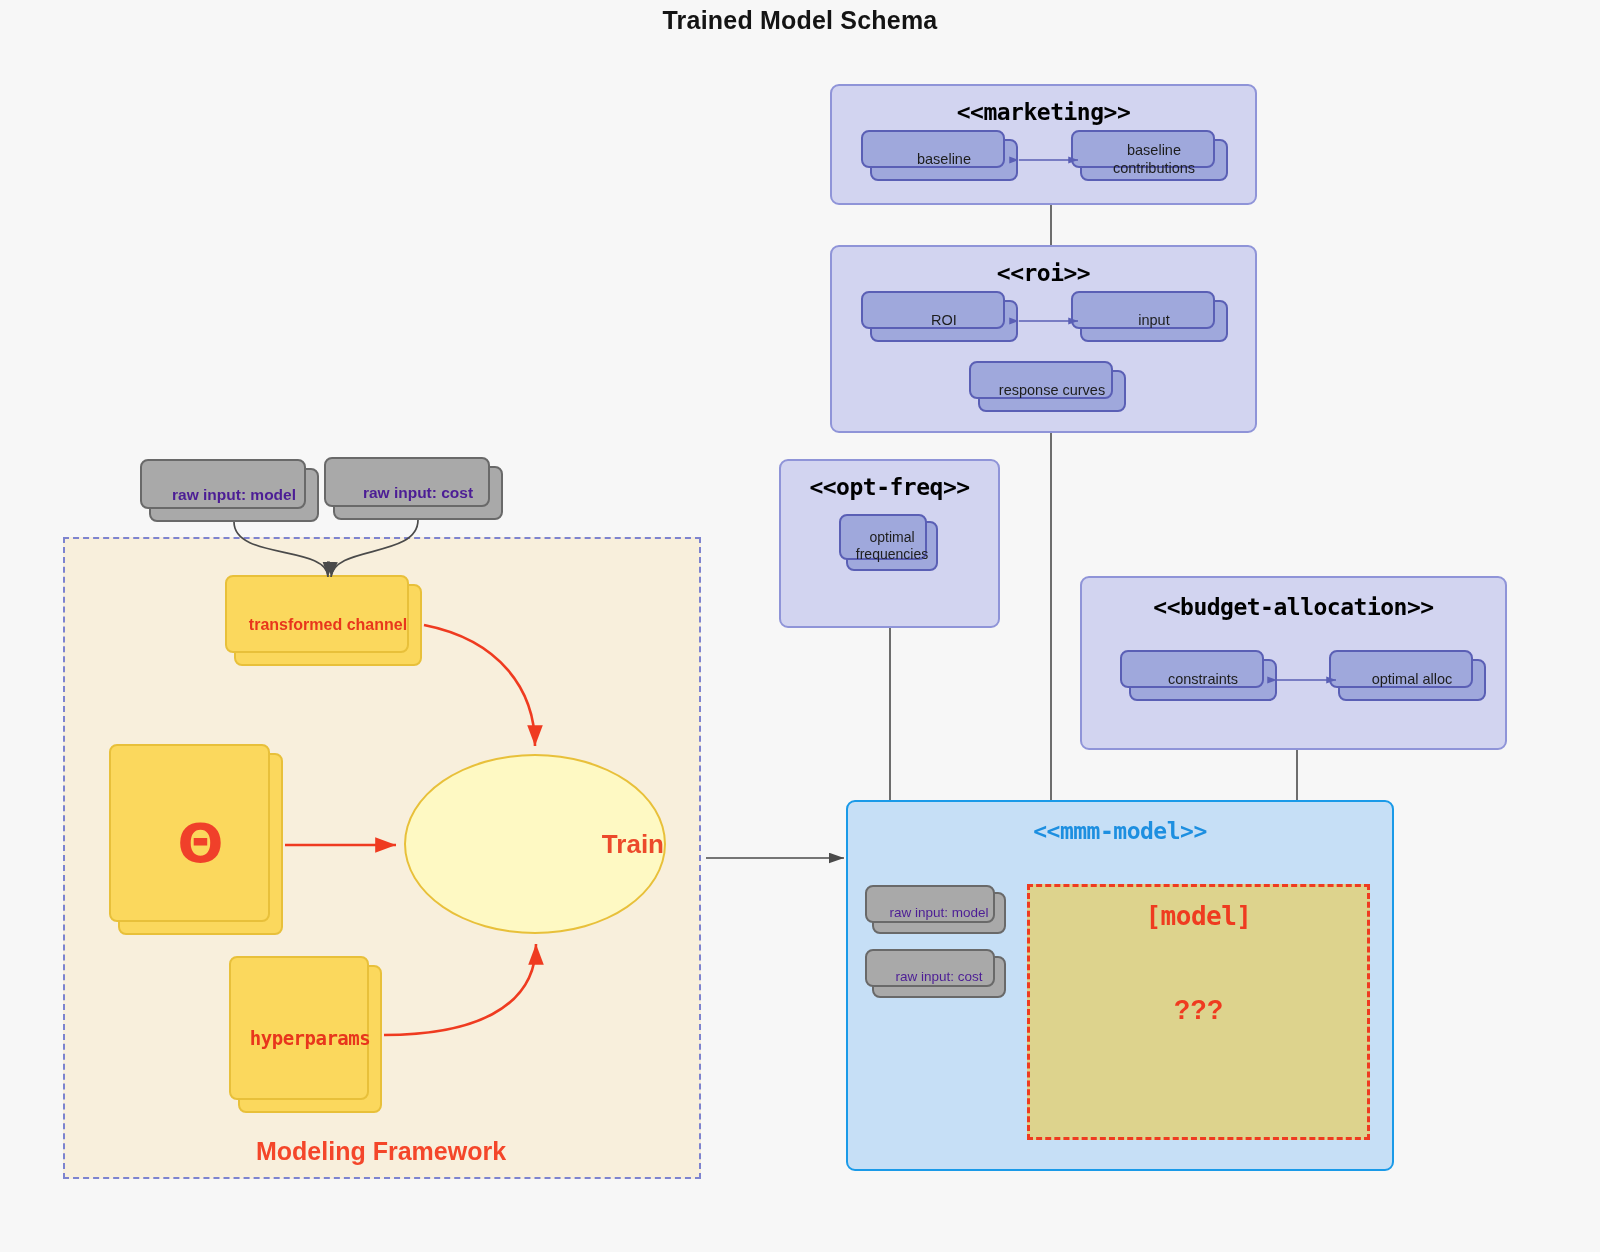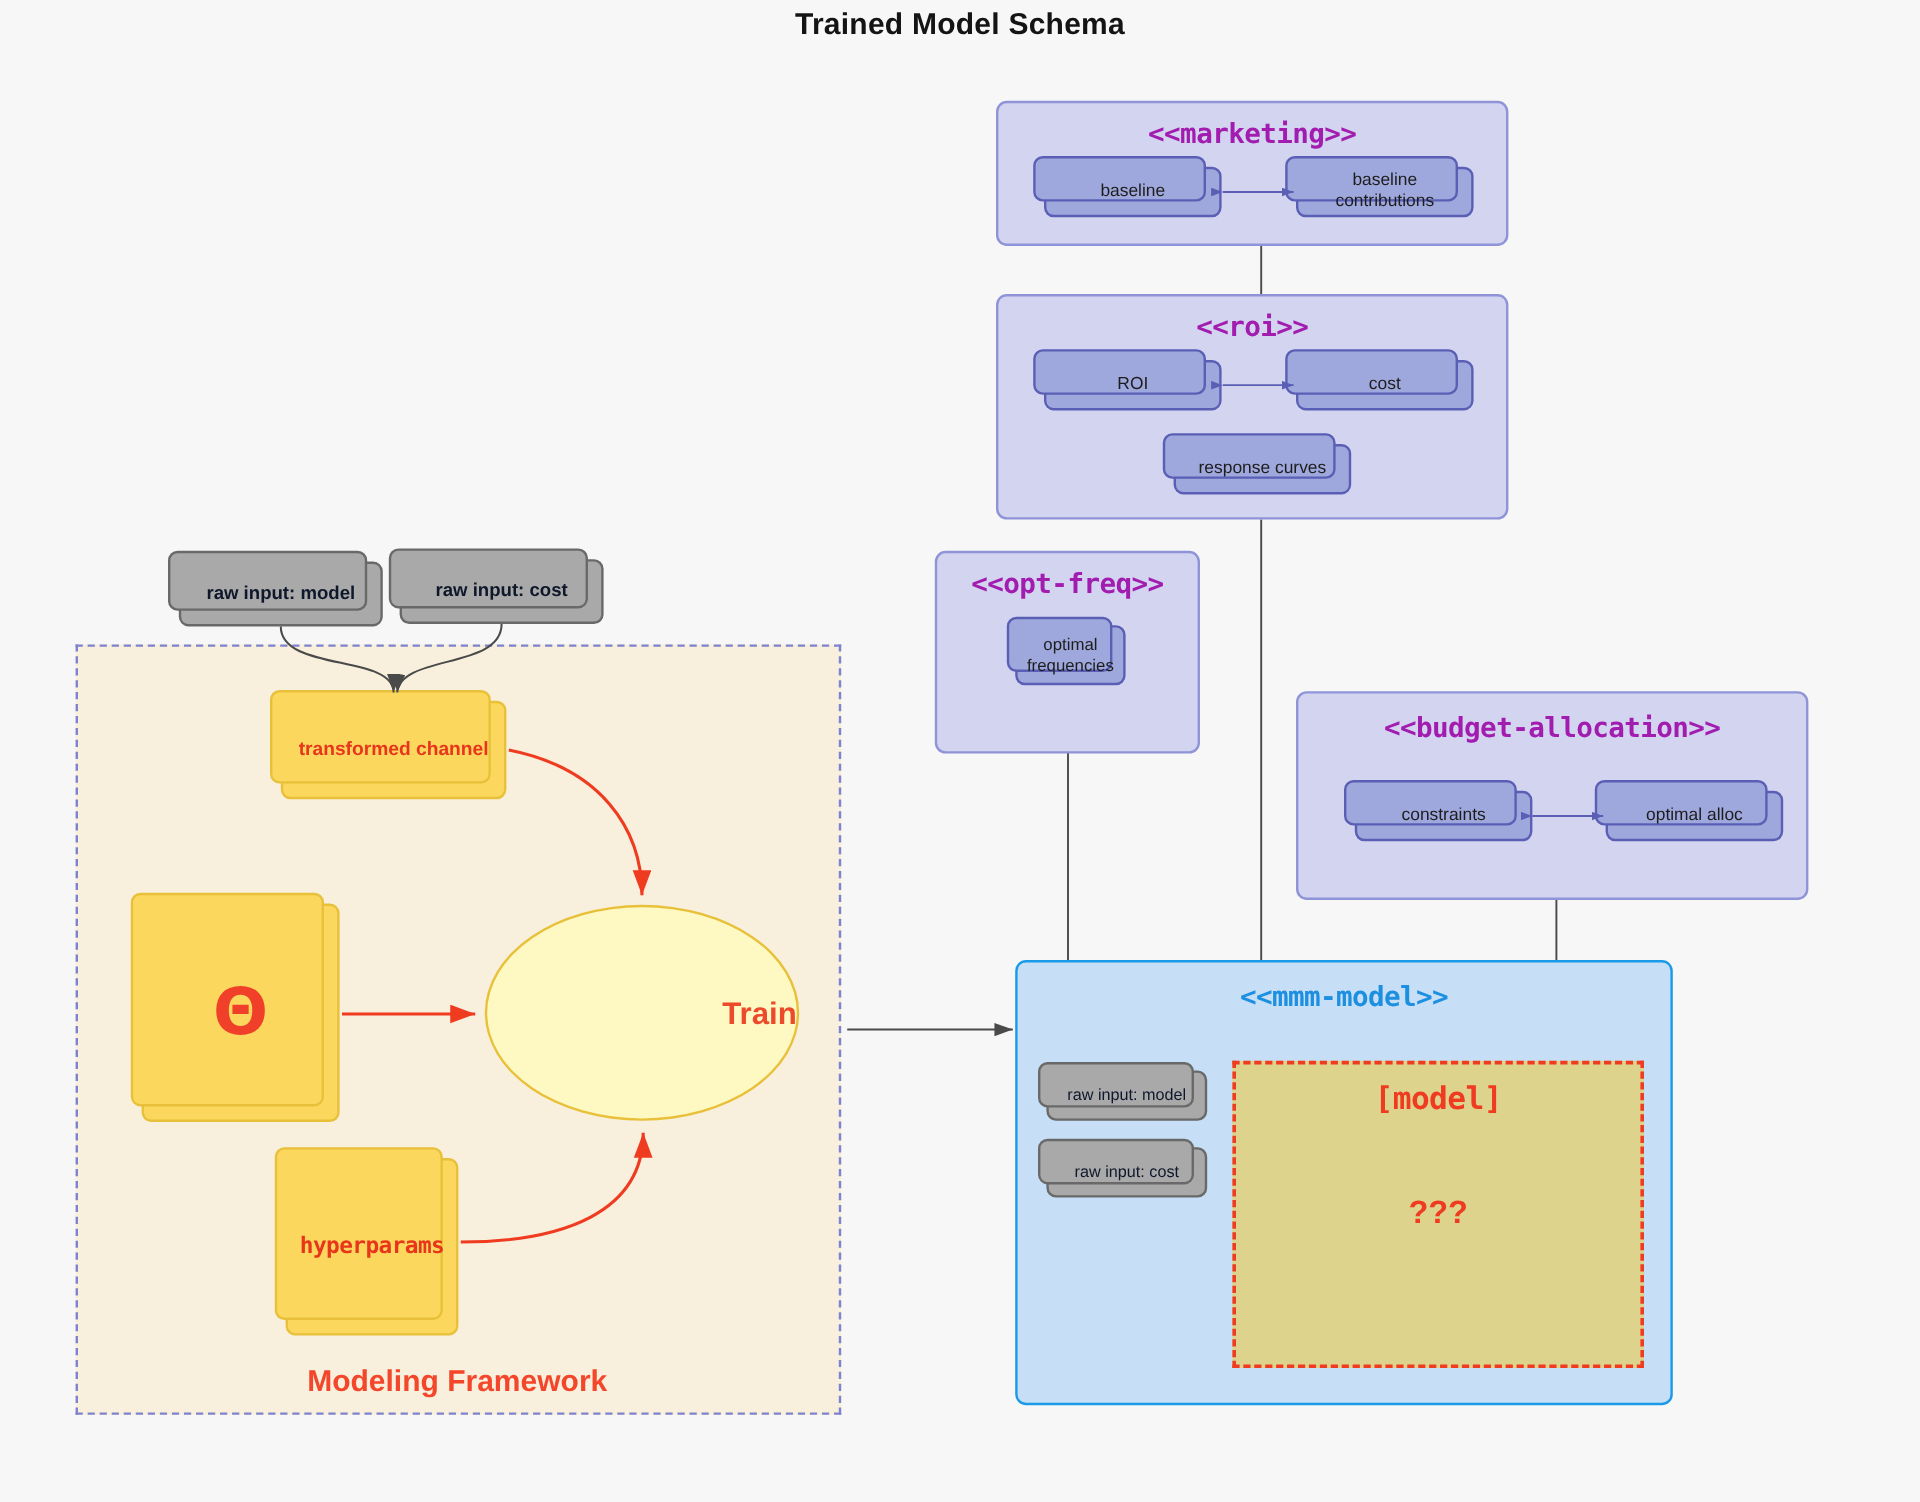--- a/index.html
+++ b/index.html
@@ -50,21 +50,21 @@
     border-radius: 8px;
     z-index: -1;
   }
   .card .lbl { position: relative; z-index: 2; line-height: 1.22; padding: 0 6px; }
 
   
   .card.purple { background:#9fa8dc; border:2px solid #5a5fb5; color:#1d1d1d; font-size:14.5px; }
   .card.purple .shadow { background:#9fa8dc; border:2px solid #5a5fb5; }
 
   
-  .card.grey { background:#a9a9a9; border:2px solid #696969; color:#0f172a; font-size:15px; }
+  .card.grey { background:#a9a9a9; border:2px solid #696969; color:#4c1d95; font-size:15px; }
   .card.grey .shadow { background:#a9a9a9; border:2px solid #696969; }
   .card.grey.bold .lbl { font-weight:bold; font-size:15.5px; }
   .card.grey.small { font-size:13.5px; }
   .card.grey.small .shadow { left:-9px; top:-9px; }
 
   
   .card.yellow { background:#fbd85d; border:2px solid #e8c03a; color:#e8361c; }
   .card.yellow .shadow { background:#fbd85d; border:2px solid #e8c03a; }
   .card.yellow .lbl { font-weight:bold; }
 
@@ -77,21 +77,21 @@
     border: 2px solid #8f94d8;
     z-index: 10;
   }
   .pkg .pkg-title {
     position: absolute;
     left: 0; right: 0;
     text-align: center;
     font-family: "DejaVu Sans Mono", "Liberation Mono", monospace;
     font-weight: bold;
     font-size: 23px;
-    color: #a21caf;
+    color: #000000;
     letter-spacing: -0.5px;
   }
   .pkg.blue {
     background: #c6dff6;
     border: 2.5px solid #1a9ae8;
   }
   .pkg.blue .pkg-title { color:#1d8fe0; }
 
   
   .framework {
@@ -259,21 +259,21 @@
 
   <div class="pkg" style="left:830px; top:245px; width:427px; height:188px;">
     <div class="pkg-title" style="top:13px;">&lt;&lt;roi&gt;&gt;</div>
   </div>
   <div class="card purple" style="left:870px; top:300px; width:148px; height:42px;">
     <span class="shadow"></span>
     <span class="lbl">ROI</span>
   </div>
   <div class="card purple" style="left:1080px; top:300px; width:148px; height:42px;">
     <span class="shadow"></span>
-    <span class="lbl">cost</span>
+    <span class="lbl">input</span>
   </div>
   <div class="card purple" style="left:978px; top:370px; width:148px; height:42px;">
     <span class="shadow"></span>
     <span class="lbl">response curves</span>
   </div>
 
   <div class="pkg" style="left:779px; top:459px; width:221px; height:169px;">
     <div class="pkg-title" style="top:13px;">&lt;&lt;opt-freq&gt;&gt;</div>
   </div>
   <div class="card purple" style="left:846px; top:521px; width:92px; height:50px; font-size:14px;">

